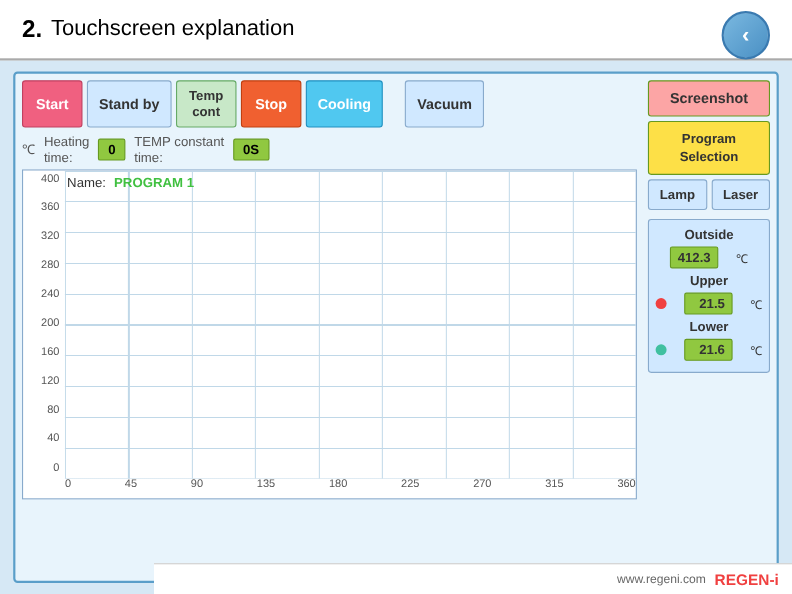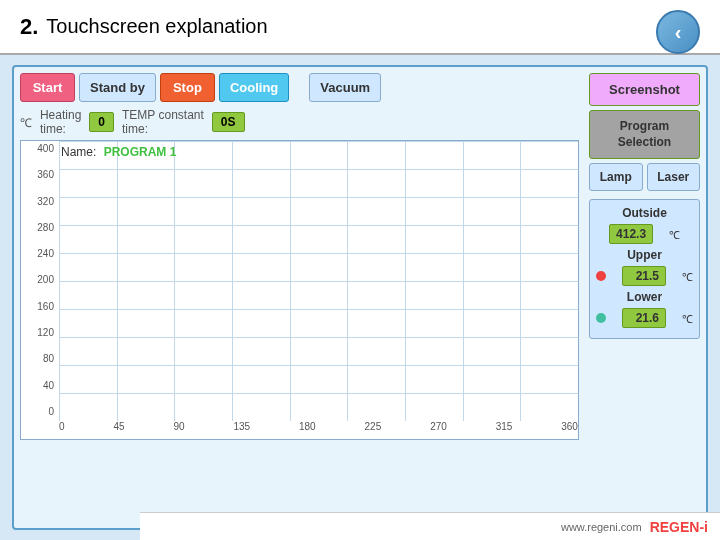--- a/index.html
+++ b/index.html
@@ -83,32 +83,32 @@
     .btn-vacuum { background: #d0e8ff; color: #333; border-color: #88aacc; margin-left: 16px; }
 
     
     .right-panel {
       display: flex;
       flex-direction: column;
       gap: 4px;
       margin-left: 4px;
     }
     .btn-screenshot {
-      background: #f0abfc;
+      background: #fca5a5;
       color: #333;
       font-weight: bold;
       font-size: 13px;
       padding: 8px 6px;
       border: 1px solid #669920;
       border-radius: 3px;
       cursor: pointer;
       text-align: center;
     }
     .btn-program-selection {
-      background: #a3a3a3;
+      background: #fde047;
       color: #333;
       font-weight: bold;
       font-size: 12px;
       padding: 8px 6px;
       border: 1px solid #669920;
       border-radius: 3px;
       cursor: pointer;
       text-align: center;
       line-height: 1.3;
     }
@@ -301,20 +301,21 @@
 </div>
 
 <div class="main-panel">
   <div class="controls-and-right">
 
     <div class="left-main">
 
       <div class="control-row">
         <button class="ctrl-btn btn-start">Start</button>
         <button class="ctrl-btn btn-standby">Stand by</button>
+        <button class="ctrl-btn btn-tempcont">Temp<br>cont</button>
         <button class="ctrl-btn btn-stop">Stop</button>
         <button class="ctrl-btn btn-cooling">Cooling</button>
         <button class="ctrl-btn btn-vacuum">Vacuum</button>
       </div>
 
       <div class="info-row">
         <span class="info-label">℃</span>
         <span class="info-label">Heating<br>time:</span>
         <span class="info-value-box">0</span>
         <span class="info-label">TEMP constant<br>time:</span>

